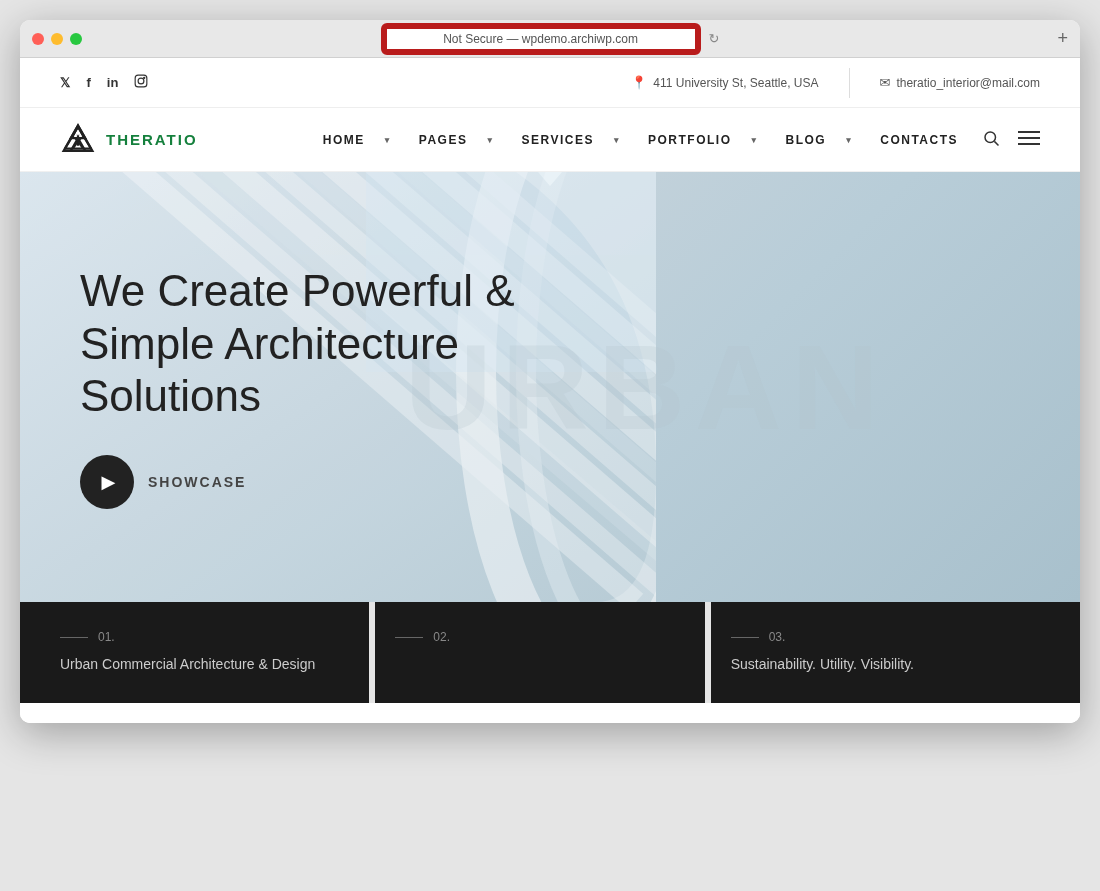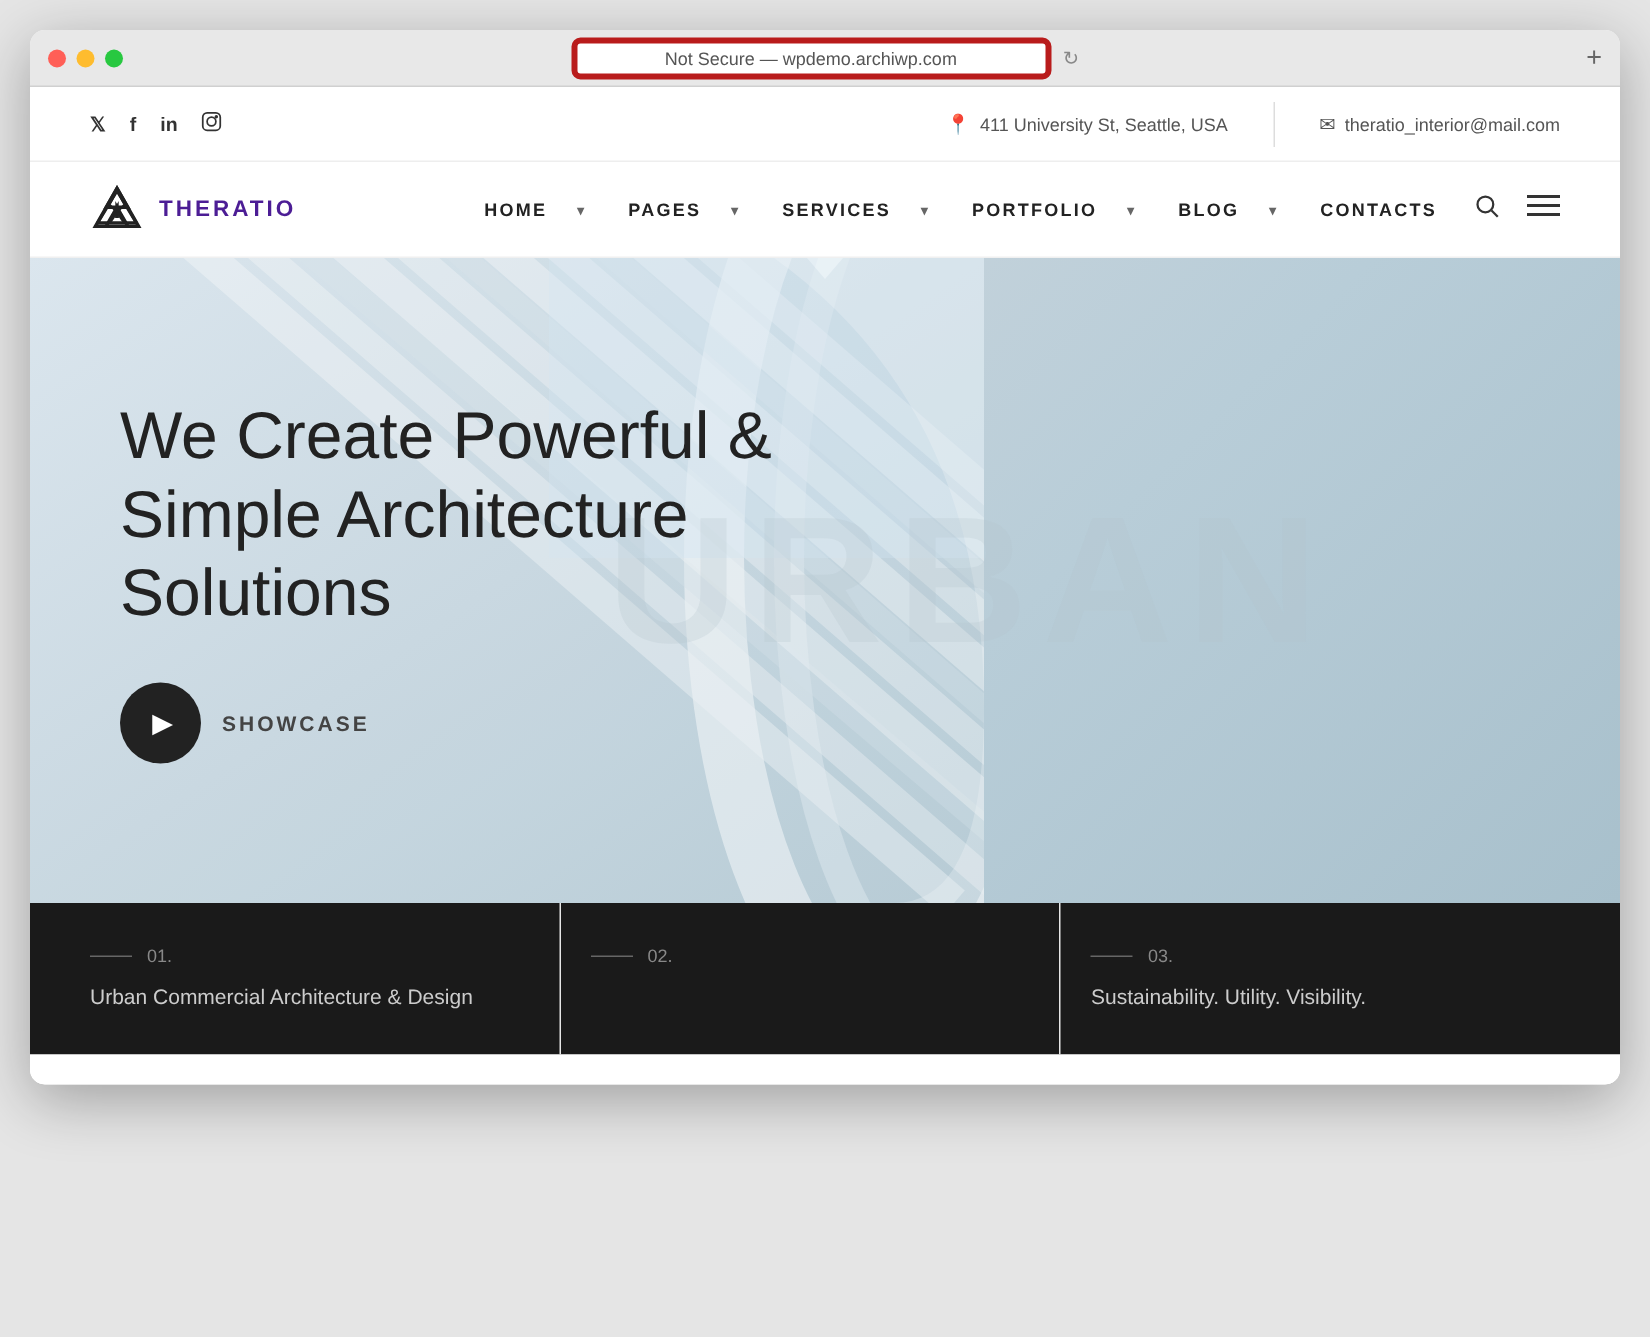--- a/index.html
+++ b/index.html
@@ -51,21 +51,21 @@
     .browser-address {
       flex: 1;
       display: flex;
       justify-content: center;
       align-items: center;
       gap: 8px;
     }
 
     .address-bar {
       background: #fff;
-      border: 4px solid #b91c1c;
+      border: 6px solid #b91c1c;
       border-radius: 6px;
       padding: 3px 14px;
       font-size: 12px;
       color: #555;
       width: 320px;
       text-align: center;
     }
 
     .refresh-icon {
       font-size: 13px;
@@ -149,21 +149,21 @@
 
     .logo-icon {
       width: 36px;
       height: 36px;
     }
 
     .logo-text {
       font-size: 15px;
       font-weight: 600;
       letter-spacing: 2px;
-      color: #4c1d95;
+      color: #15803d;
     }
 
     .nav-links {
       display: flex;
       align-items: center;
       gap: 28px;
       margin-left: auto;
       list-style: none;
     }
 
@@ -295,21 +295,21 @@
     
     .feature-bar {
       background: #1a1a1a;
       display: flex;
       padding: 0 40px;
     }
 
     .feature-item {
       flex: 1;
       padding: 28px 20px 28px 0;
-      border-right: 1px solid #e5e5e5;
+      border-right: 6px solid #e5e5e5;
       position: relative;
     }
 
     .feature-item:last-child {
       border-right: none;
       padding-left: 20px;
     }
 
     .feature-item:not(:first-child) {
       padding-left: 20px;

